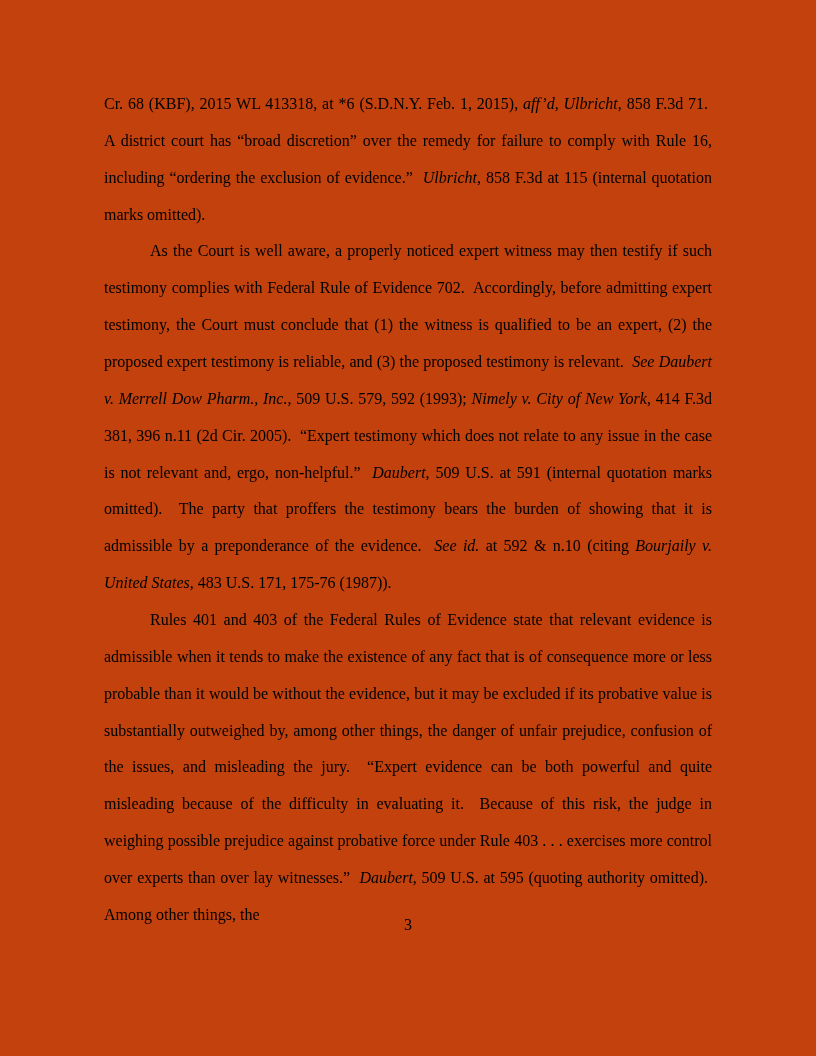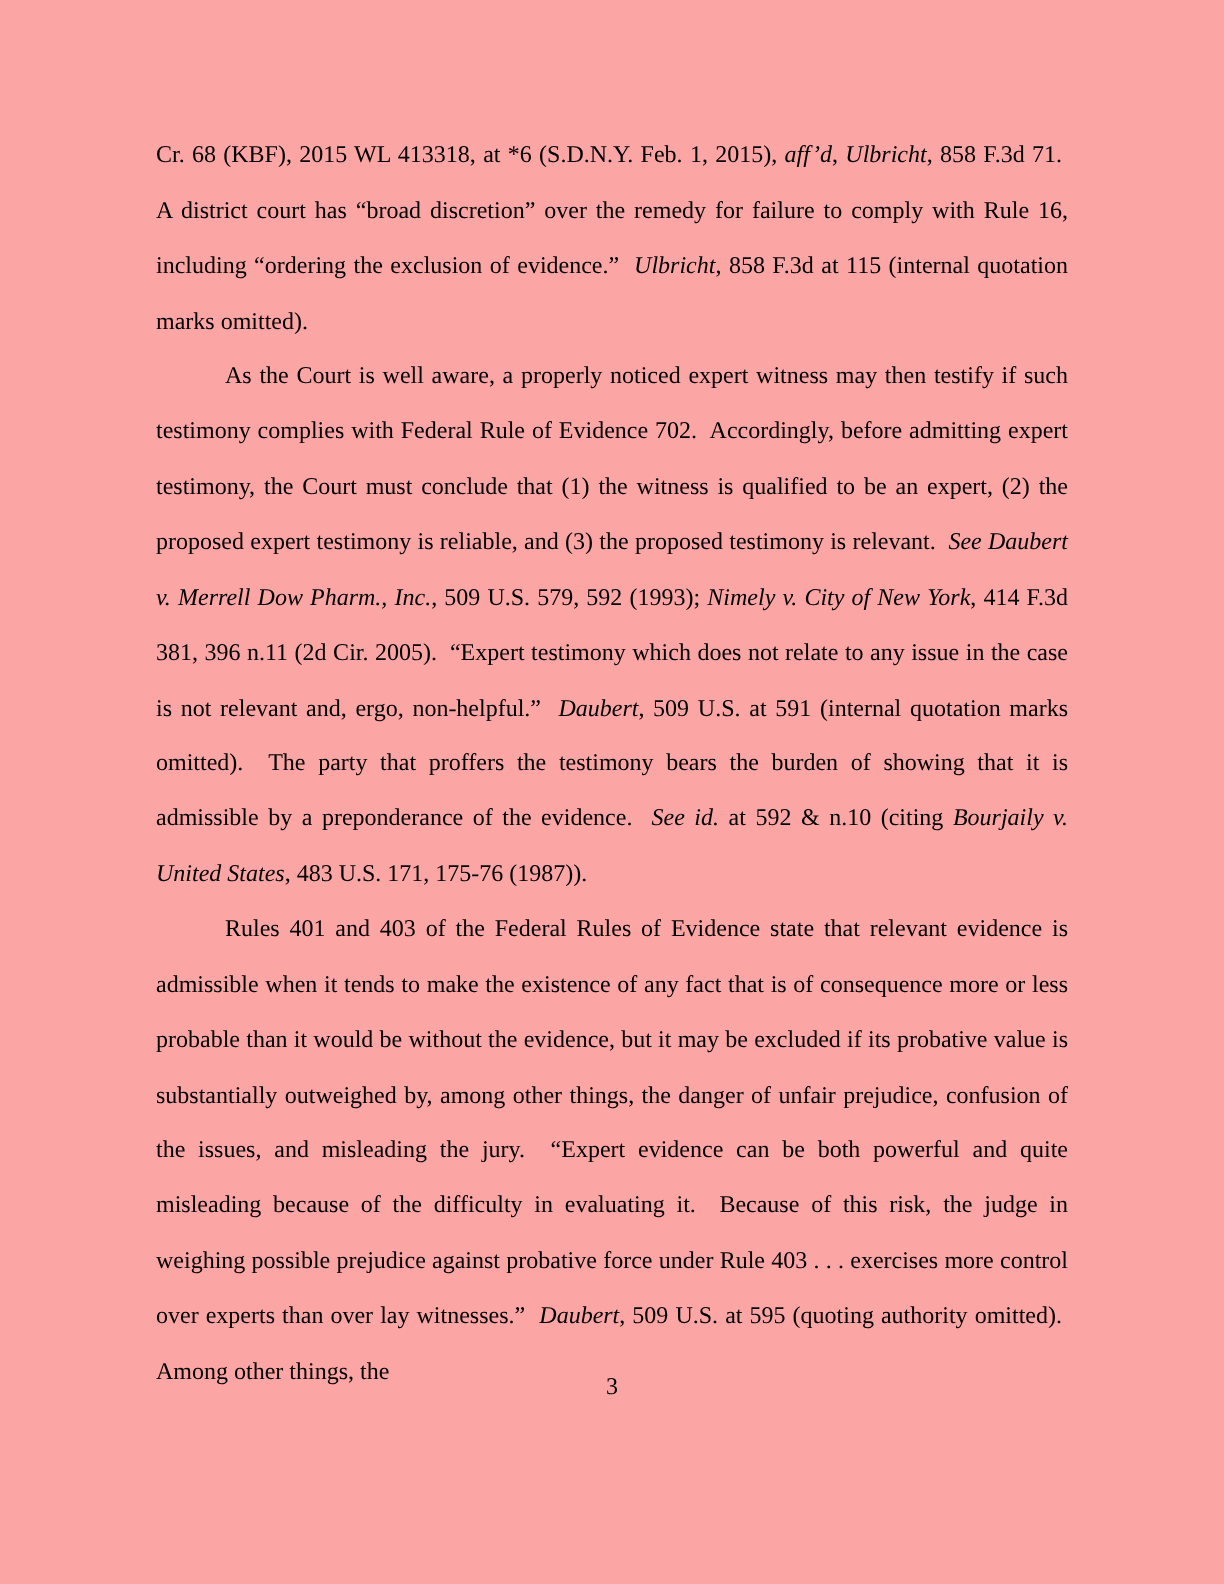--- a/index.html
+++ b/index.html
@@ -1,20 +1,20 @@
 <!DOCTYPE html>
 <html><head>
 <meta charset="utf-8">
 <style>
   html, body { margin: 0; padding: 0; background: #ffffff; }
   .page {
     position: relative;
     width: 816px;
     height: 1056px;
-    background: #fca5a5;
+    background: #c2410c;
     color: #000000;
     font-family: "Liberation Serif", "DejaVu Serif", serif;
     overflow: hidden;
   }
   .doc-body {
     position: absolute;
     top: 86px;
     left: 104px;
     width: 608px;
     font-size: 16px;

